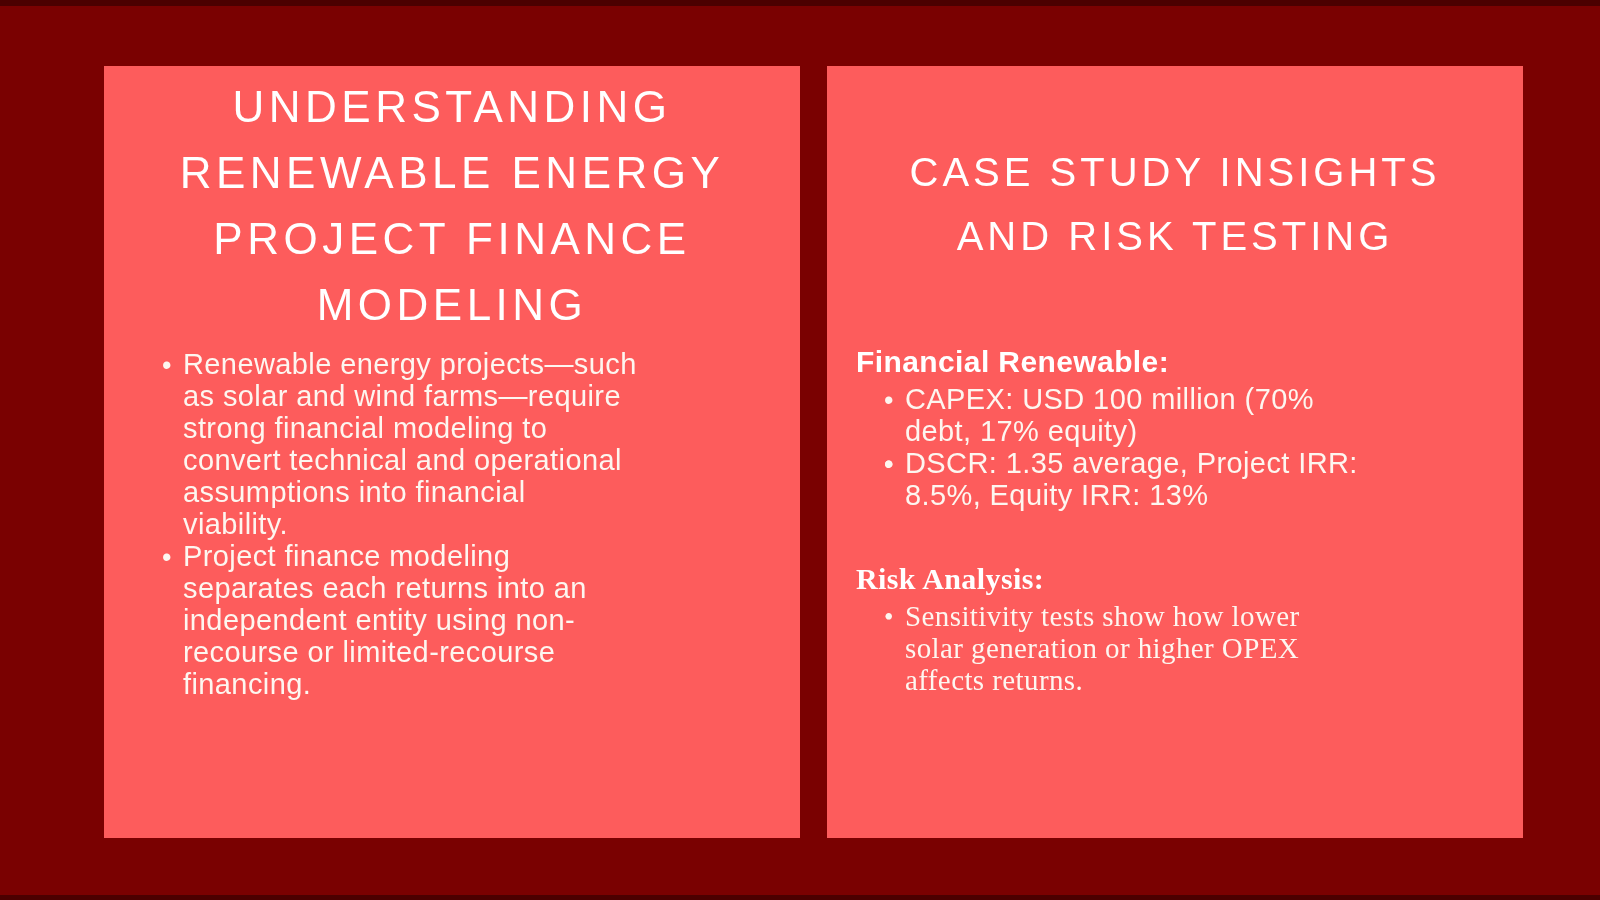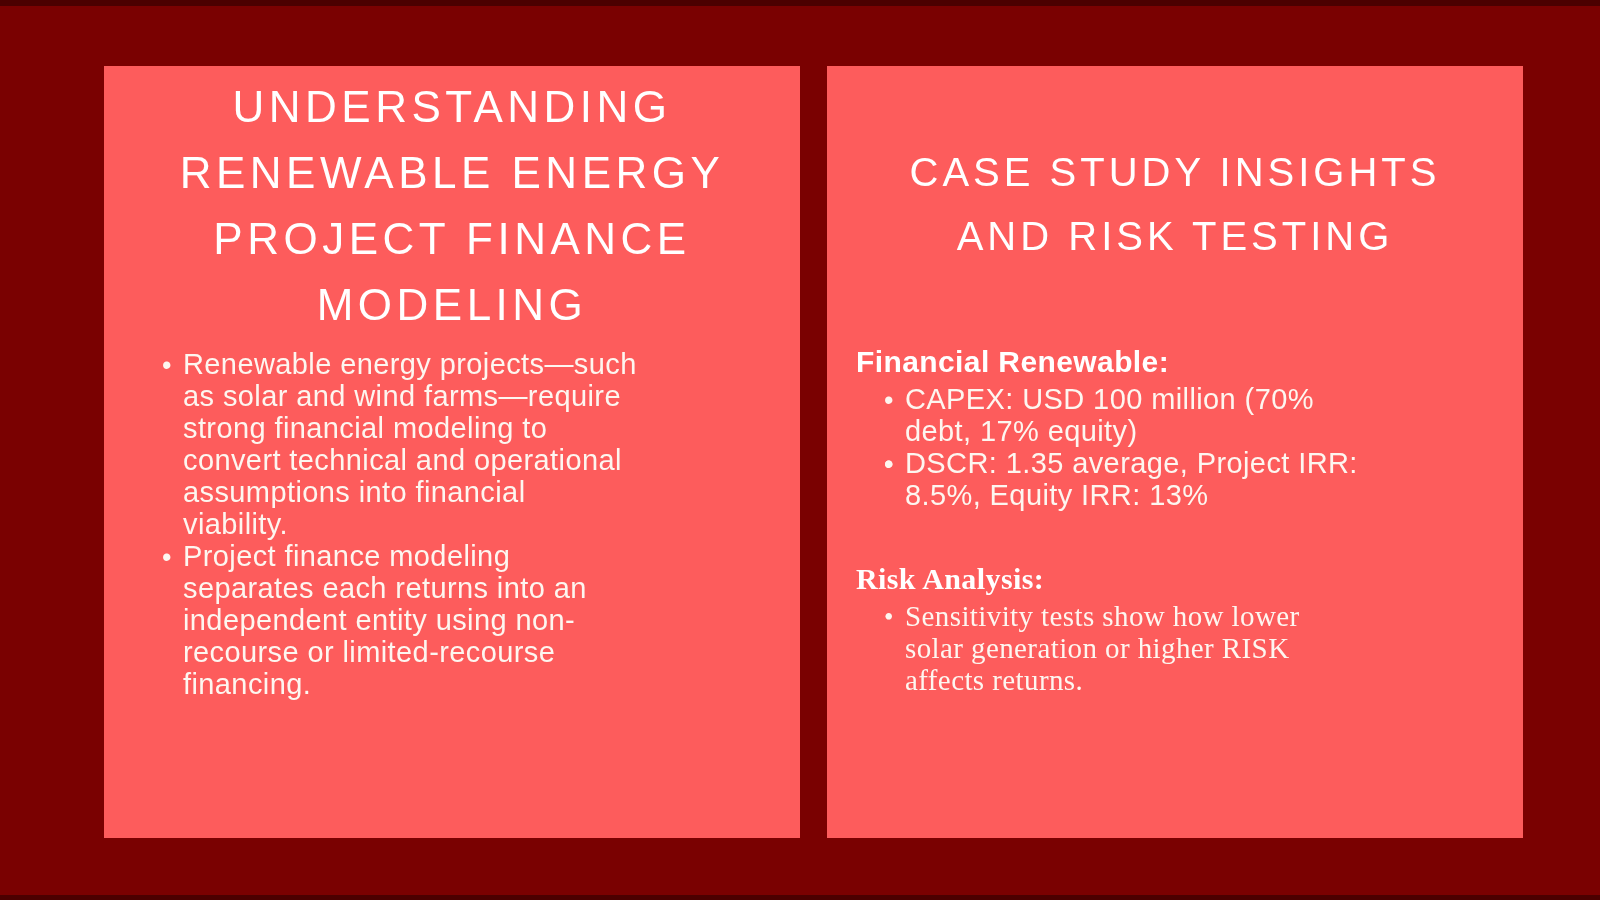--- a/index.html
+++ b/index.html
@@ -155,20 +155,20 @@
         </li>
       </ul>
     </div>
 
     <div class="section">
       <h2 class="section-heading">Risk Analysis:</h2>
       <ul class="bullet-list">
         <li>
           <span class="dot">•</span>
           <span class="li-text">Sensitivity tests show how lower
-solar generation or higher RISK
+solar generation or higher OPEX
 affects returns.</span>
         </li>
       </ul>
     </div>
 
   </div>
 </section>
 
 </body></html>

